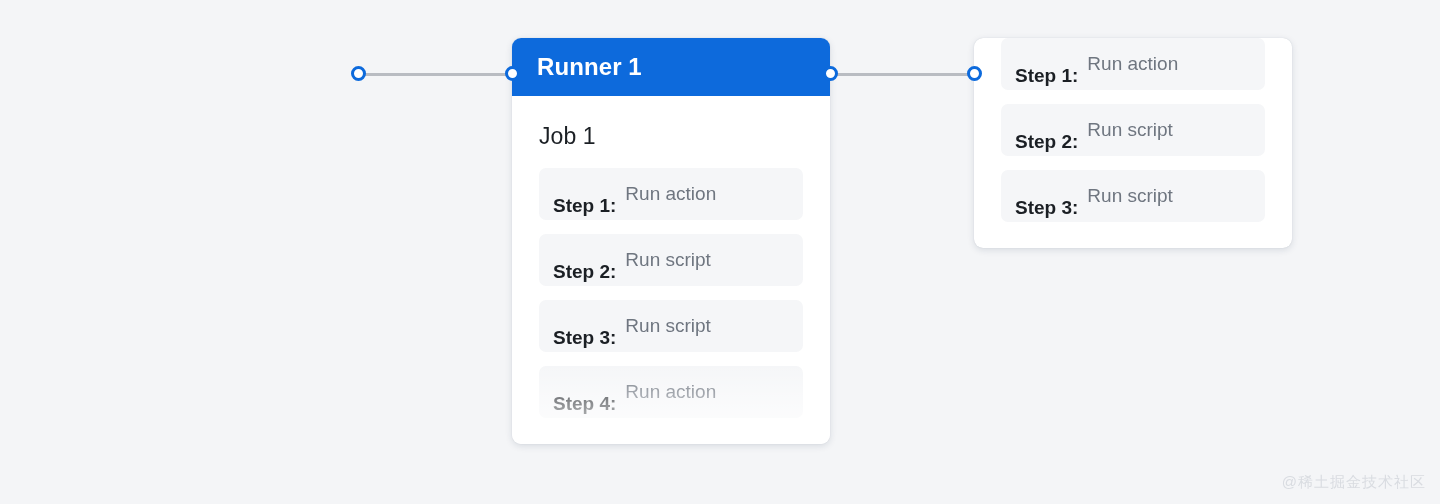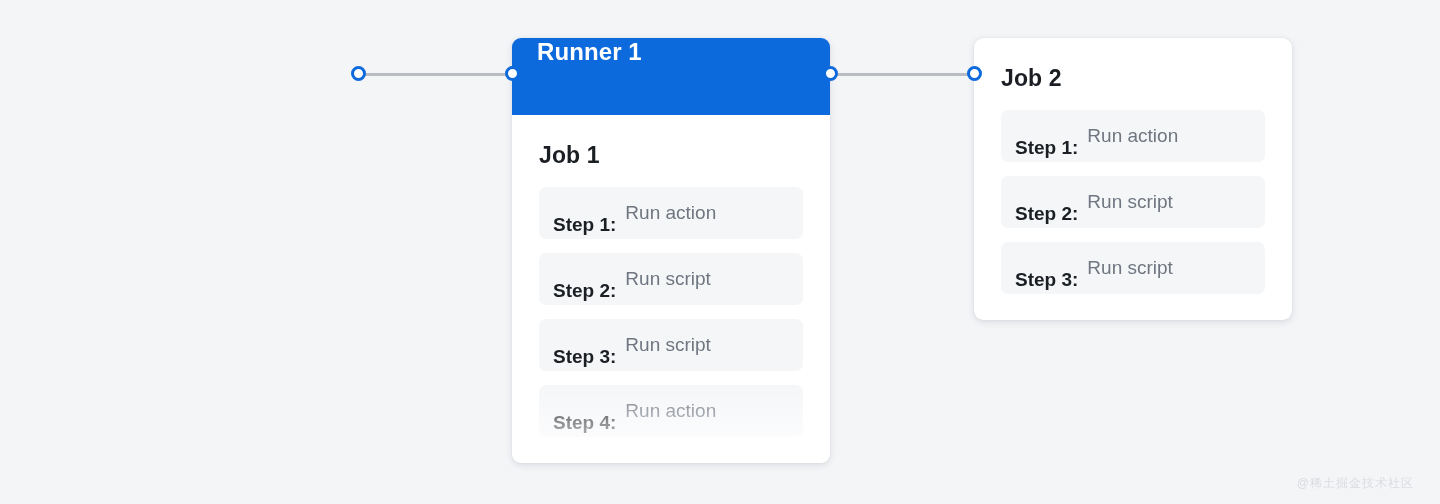--- a/index.html
+++ b/index.html
@@ -67,40 +67,40 @@
   
   .runner-card {
     position: absolute;
     background: #ffffff;
     border-radius: 9px;
     box-shadow: 0 2px 7px rgba(25, 45, 80, 0.13), 0 0 1px rgba(25, 45, 80, 0.18);
     overflow: hidden;
     z-index: 2;
   }
   .runner-header {
-    height: 77px;
+    height: 58px;
     background: #0d6adc;
     display: flex;
-    align-items: flex-start;
+    align-items: center;
     padding-left: 25px;
     box-sizing: border-box;
   }
   .runner-title {
     color: #ffffff;
     font-size: 24px;
     font-weight: bold;
     letter-spacing: 0.1px;
     white-space: nowrap;
   }
   .runner-body {
     padding: 0 27px 26px 27px;
   }
   .job-title {
     font-size: 23px;
-    font-weight: bold;
+    font-weight: normal;
     color: #1b1f24;
     margin: 27px 0 18px 0;
     letter-spacing: 0.1px;
   }
   .step-list {
     display: flex;
     flex-direction: column;
     gap: 14px;
   }
   .step-row {
@@ -140,23 +140,23 @@
     bottom: 0;
     height: 80px;
     background: linear-gradient(to bottom, rgba(255,255,255,0) 0%, rgba(255,255,255,0.55) 55%, rgba(255,255,255,0.85) 100%);
     pointer-events: none;
     z-index: 3;
   }
 
   
   .watermark {
     position: absolute;
-    right: 26px;
+    right: 14px;
     bottom: 12px;
-    font-size: 12px;
+    font-size: 15px;
     color: #d9dce1;
     letter-spacing: 1px;
     white-space: nowrap;
     z-index: 5;
   }
 </style>
 </head>
 <body>
 
 <div id="canvas">
@@ -193,21 +193,20 @@
           <span class="step-label">Step 4:</span>
           <span class="step-value">Run action</span>
         </div>
       </div>
     </div>
     <div class="fade-mask"></div>
   </div>
 
   <div class="runner-card" id="runner-2">
     <div class="runner-body">
-      <div class="job-title">Job 2</div>
       <div class="step-list">
         <div class="step-row">
           <span class="step-label">Step 1:</span>
           <span class="step-value">Run action</span>
         </div>
         <div class="step-row">
           <span class="step-label">Step 2:</span>
           <span class="step-value">Run script</span>
         </div>
         <div class="step-row">

